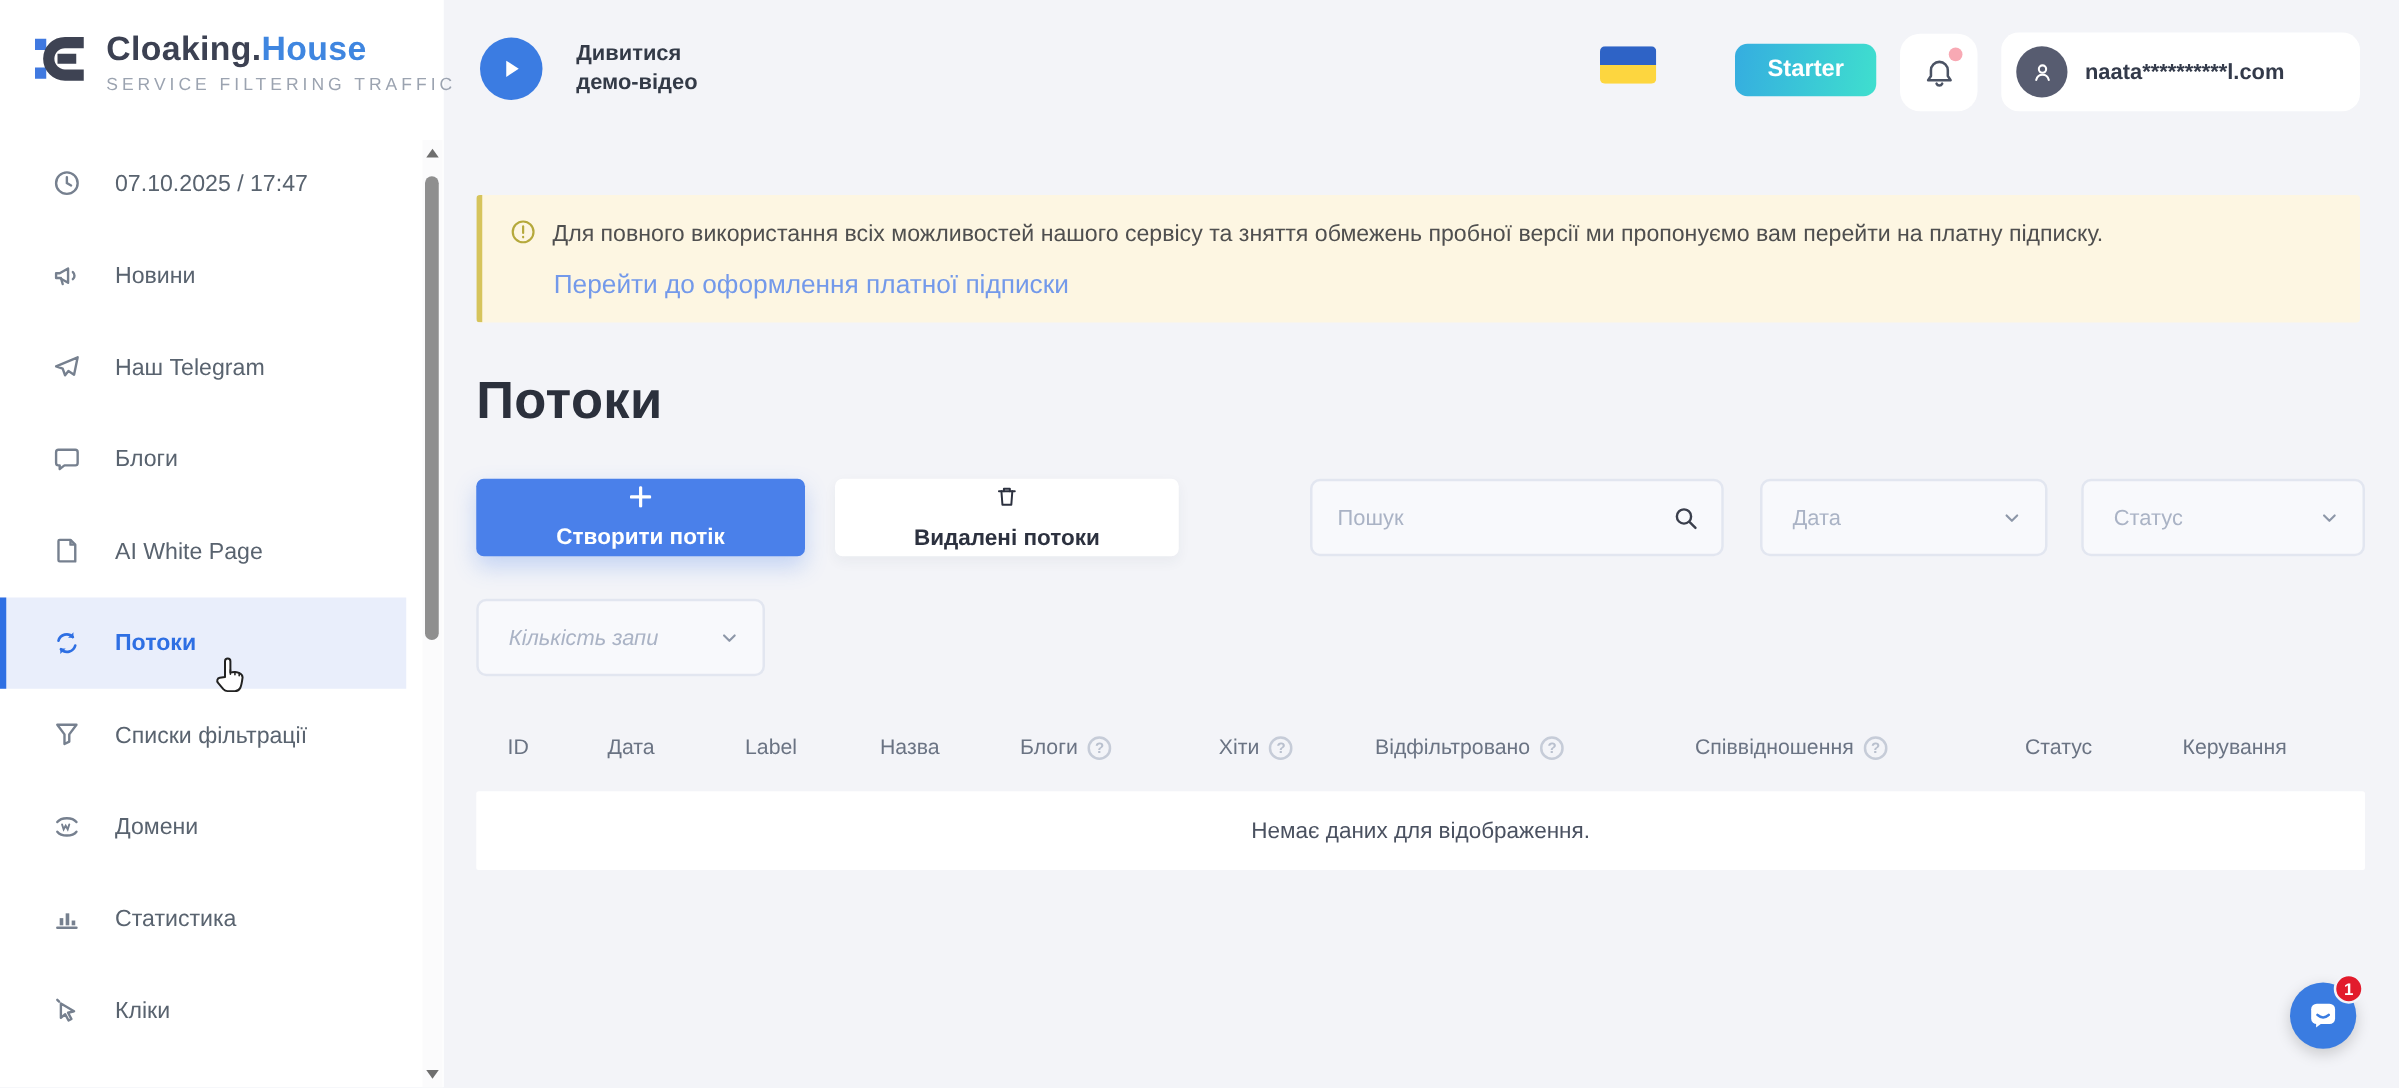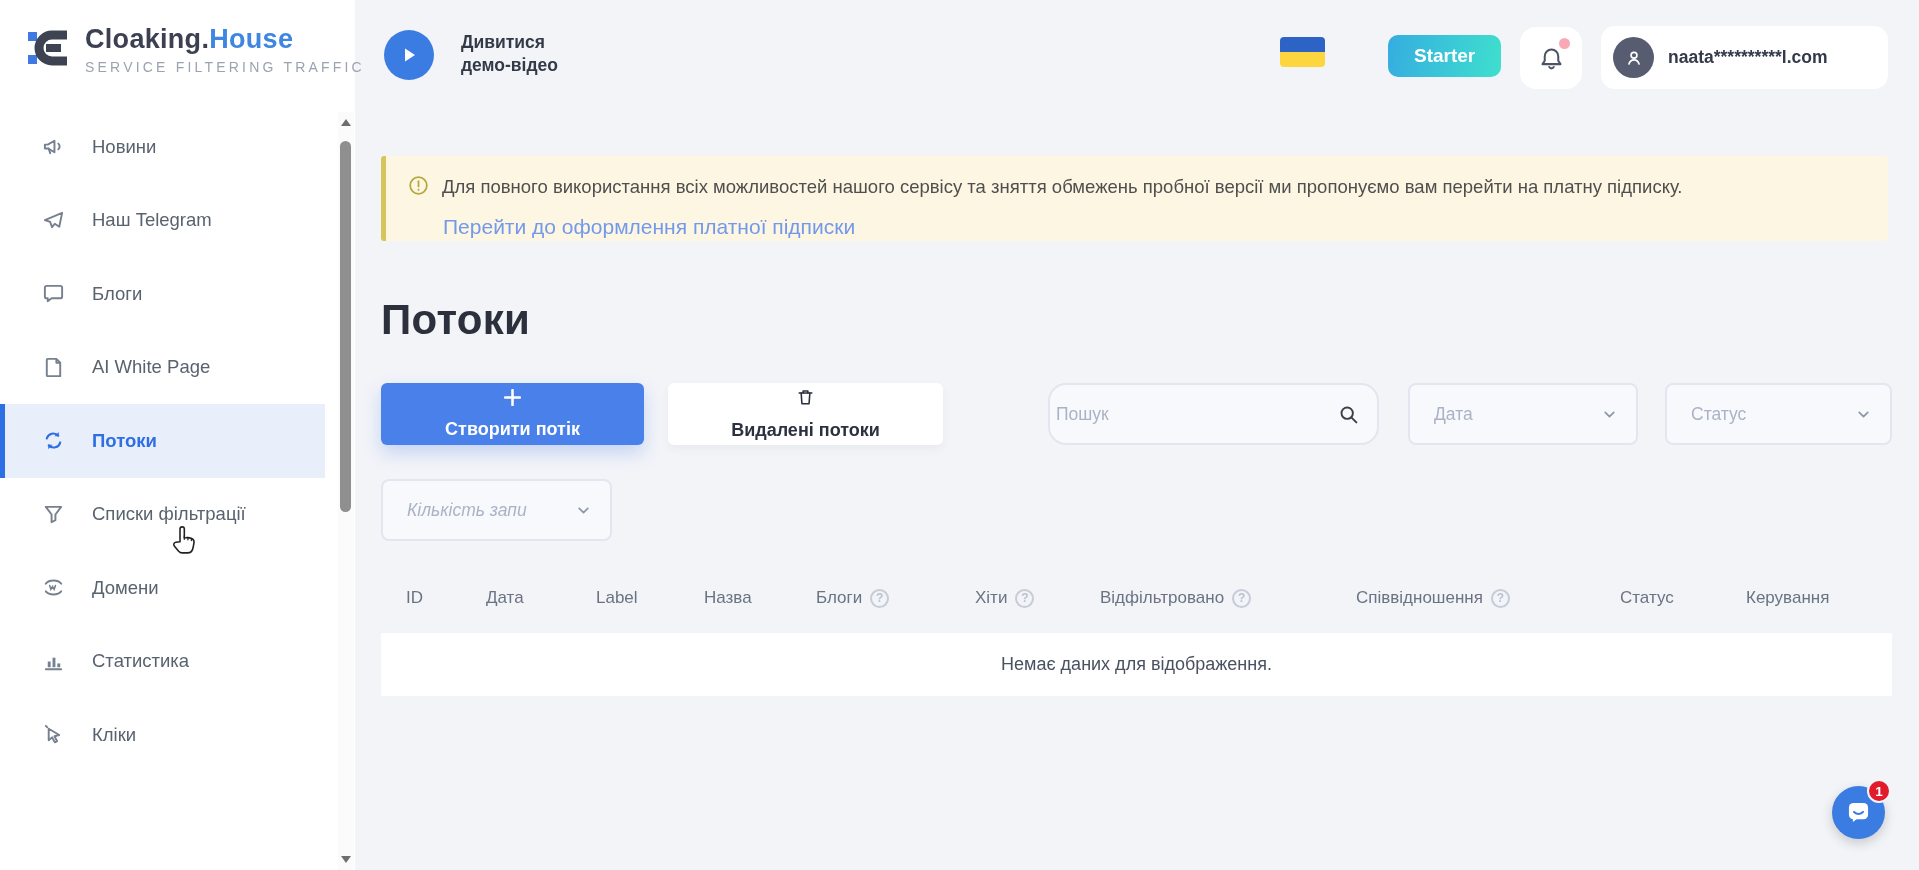--- a/index.html
+++ b/index.html
@@ -50,38 +50,38 @@
   .bell-card { left:1520px; top:27px; width:62px; height:62px; border-radius:16px; background:#fff;
                display:flex; align-items:center; justify-content:center; cursor:pointer; }
   .bell-dot { position:absolute; right:12px; top:11px; width:11px; height:11px; border-radius:50%; background:#f8a9b4; }
   .user-card { left:1601px; top:26px; width:287px; height:63px; border-radius:14px; background:#fff;
                display:flex; align-items:center; gap:14px; padding-left:12px; cursor:pointer; }
   .avatar { width:41px; height:41px; border-radius:50%; background:#575c70; display:flex; align-items:center; justify-content:center; }
   .user-email { font-size:17.5px; font-weight:bold; color:#333a4a; }
 
   
   .banner { left:381px; top:156px; width:1507px; background:#fdf6e2; border-left:5px solid #d6c45c;
-            border-radius:3px; padding:19px 24px 2px 22px; }
+            border-radius:3px; padding:19px 24px 18px 22px; }
   .banner-row { display:flex; gap:13px; align-items:flex-start; }
   .banner-text { font-size:18.5px; color:#4f4f4f; line-height:1.35; max-width:1430px; font-family:"Liberation Sans",sans-serif; }
   .banner-link { display:inline-block; margin:15px 0 0 35px; color:#7399ea; font-size:21px; text-decoration:none; cursor:pointer; }
 
   
   .page-title { left:381px; top:296px; font-size:42px; font-weight:800; color:#2b303c; letter-spacing:.3px; }
 
   .btn { display:flex; align-items:center; justify-content:center; gap:13px; height:62px; border:none;
          border-radius:6px; font-size:18px; font-weight:bold; cursor:pointer; font-family:"Liberation Sans",sans-serif;flex-direction:column; }
   .btn-create { left:381px; top:383px; width:263px; background:#4a80ea; color:#fff;
                 box-shadow:0 8px 18px rgba(74,128,234,.28); }
   .btn-deleted { left:668px; top:383px; width:275px; background:#fff; color:#2c313f;
                  box-shadow:0 4px 10px rgba(40,50,80,.05); }
 
   .field { height:62px; border:2px solid #e2e6f0; border-radius:8px; background:#f8f9fc;
            display:flex; align-items:center; }
-  .search-box { left:1048px; top:383px; width:331px; padding:0 18px 0 6px;border-radius:18px; }
+  .search-box { left:1048px; top:383px; width:331px; padding:0 18px 0 20px; }
   .search-box input { flex:1; border:none; outline:none; background:transparent; font-size:17.5px; color:#3a4150;
                       font-family:"Liberation Sans",sans-serif; }
   .search-box input::placeholder { color:#aab3c5; }
   .select { justify-content:space-between; padding:0 18px 0 24px; color:#aab3c5; font-size:17.5px; cursor:pointer; }
   .select .sel-label { white-space:nowrap; overflow:hidden; }
   .select-date { left:1408px; top:383px; width:230px; }
   .select-status { left:1665px; top:383px; width:227px; }
   .select-perpage { left:381px; top:479px; width:231px; }
   .select-perpage .sel-label { max-width:150px;font-style:italic; }
 
@@ -116,20 +116,29 @@
         <rect x="20" y="19" width="15" height="8" fill="#3e4353"></rect>
       </svg>
     </span>
     <div>
       <div class="logo-text-name"><span>Cloaking.</span><span class="logo-accent">House</span></div>
       <div class="logo-tagline">SERVICE FILTERING TRAFFIC</div>
     </div>
   </div>
 
   <div class="nav">
+    <div class="nav-item">
+      <span class="nicon">
+        <svg width="23" height="23" viewBox="0 0 24 24" fill="none" stroke-width="2" stroke-linecap="round">
+          <circle cx="12" cy="12" r="9"></circle>
+            <path d="M12 7v5l3.5 2"></path>
+        </svg>
+      </span>
+      <span>07.10.2025 / 17:47</span>
+    </div>
 
     <div class="nav-item">
       <span class="nicon">
         <svg width="23" height="23" viewBox="0 0 24 24" fill="none" stroke-width="2" stroke-linejoin="round" stroke-linecap="round">
           <path d="M3 10v4h3l7 4V6l-7 4H3z"></path>
             <path d="M17 9a4 4 0 0 1 0 6"></path>
             <path d="M7 14l1.5 5"></path>
         </svg>
       </span>
       <span>Новини</span>

